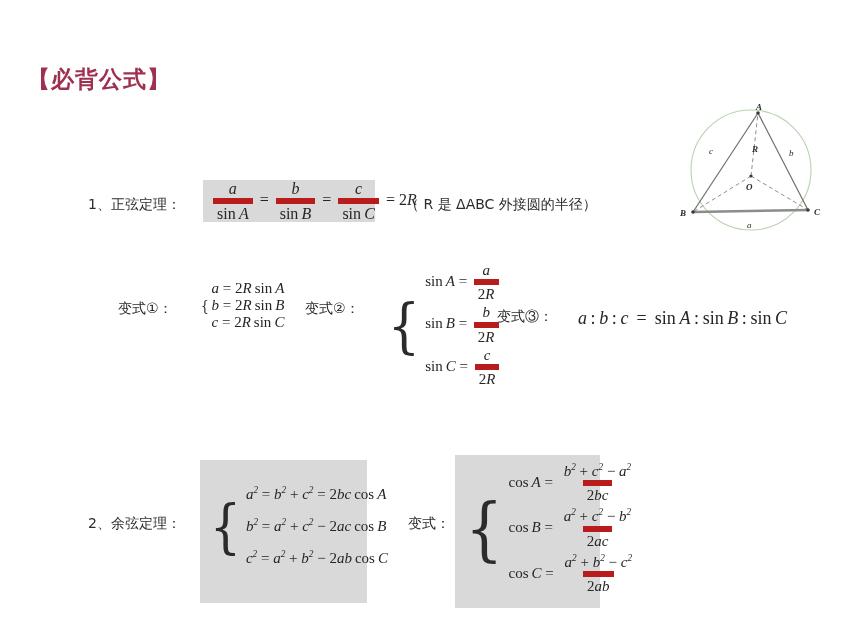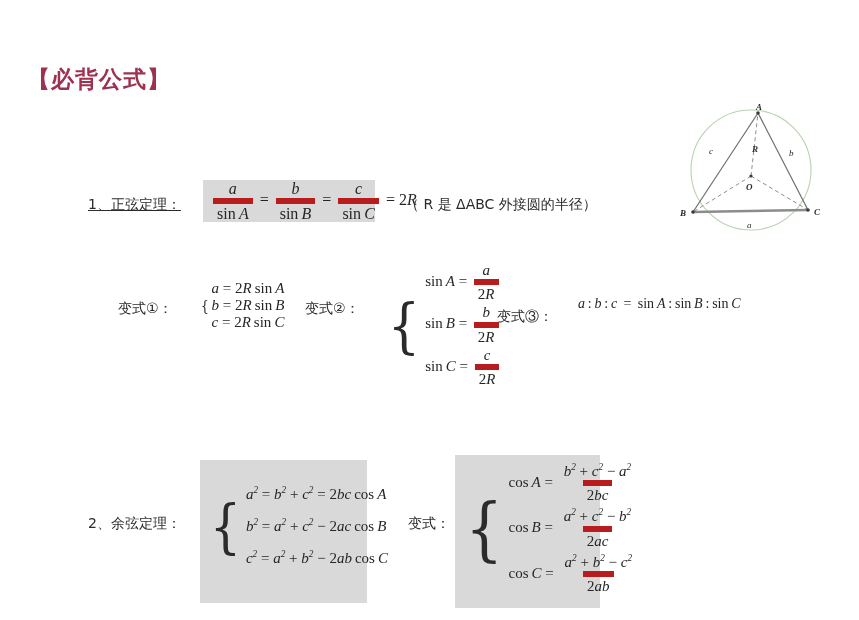--- a/index.html
+++ b/index.html
@@ -84,30 +84,30 @@
   
   .hl {
     position: absolute;
     background: #d9d9d9;
   }
 
   
   .blk { position: absolute; white-space: nowrap; }
 
   
-  #sine-label      { left: 88px;  top: 196px; text-decoration: underline; }
+  #sine-label      { left: 88px;  top: 196px; }
   #sine-formula    { left: 210px; top: 180px; font-size: 16px; }
   #sine-note       { left: 405px; top: 196px; }
 
   #variant1-label  { left: 118px; top: 300px; }
   #variant1-system { left: 200px; top: 280px; font-size: 15px; }
   #variant2-label  { left: 305px; top: 300px; }
   #variant2-system { left: 385px; top: 262px; font-size: 15px; }
   #variant3-label  { left: 497px; top: 308px; font-family: Liberation Mono, monospace; }
-  #variant3-formula{ left: 578px; top: 296px; font-size: 14px; }
+  #variant3-formula{ left: 578px; top: 308px; font-size: 18px; }
 
   
   #cosine-label    { left: 88px;  top: 515px; }
   #cosine-system   { left: 207px; top: 486px; font-size: 15px; }
   #cvariant-label  { left: 408px; top: 515px; }
   #cvariant-system { left: 462px; top: 463px; font-size: 15px; }
 
   
   #circle-diagram {
     position: absolute;

